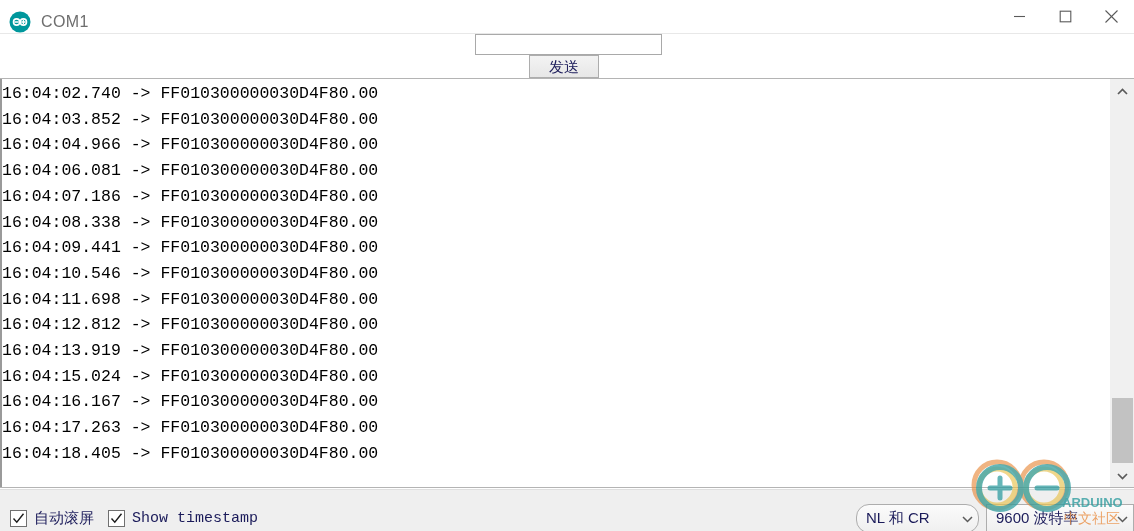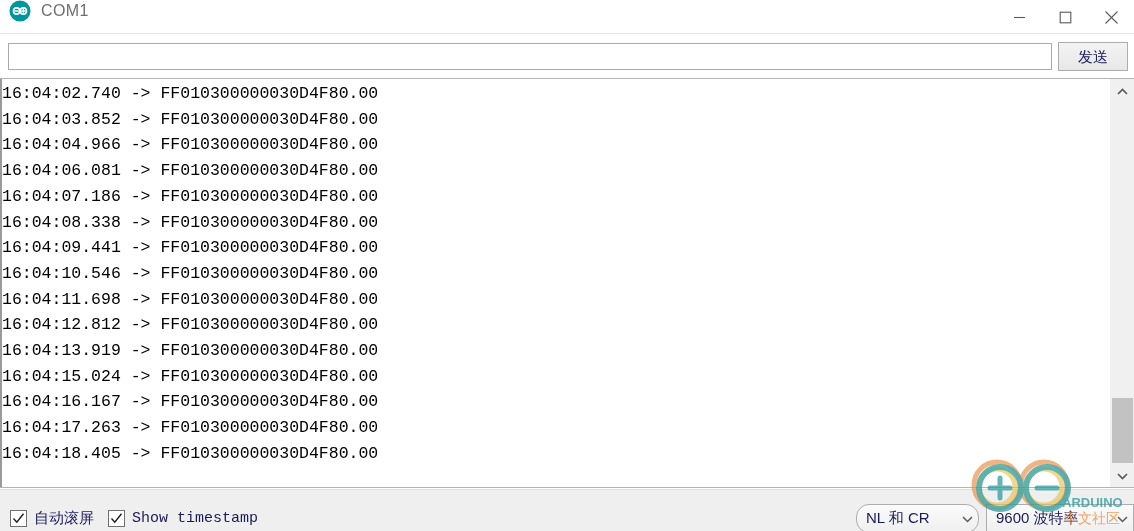--- a/index.html
+++ b/index.html
@@ -23,21 +23,21 @@
   
   .titlebar {
     position: absolute;
     left: 0; top: 0;
     width: 1134px;
     height: 34px;
     background: #ffffff;
     border-bottom: 1px solid #e8e8e8;
     box-sizing: border-box;
     display: flex;
-    align-items: flex-start;
+    align-items: flex-end;
   }
   .title-left {
     display: flex;
     align-items: center;
     padding-left: 9px;
     flex: 1 1 auto;
     min-width: 0;
   }
   .arduino-logo {
     width: 22px;
@@ -75,20 +75,21 @@
   
   .send-row {
     position: absolute;
     left: 0; top: 34px;
     width: 1134px;
     height: 44px;
     background: #ffffff;
     box-sizing: border-box;
     display: flex;
     align-items: center;
+    flex-direction: column;
   }
   .send-input {
     margin-left: 8px;
     margin-right: 6px;
     flex: 1 1 auto;
     height: 27px;
     border: 1px solid #a9a9a9;
     background: #ffffff;
     box-sizing: border-box;
     font-family: "Liberation Mono", monospace;

